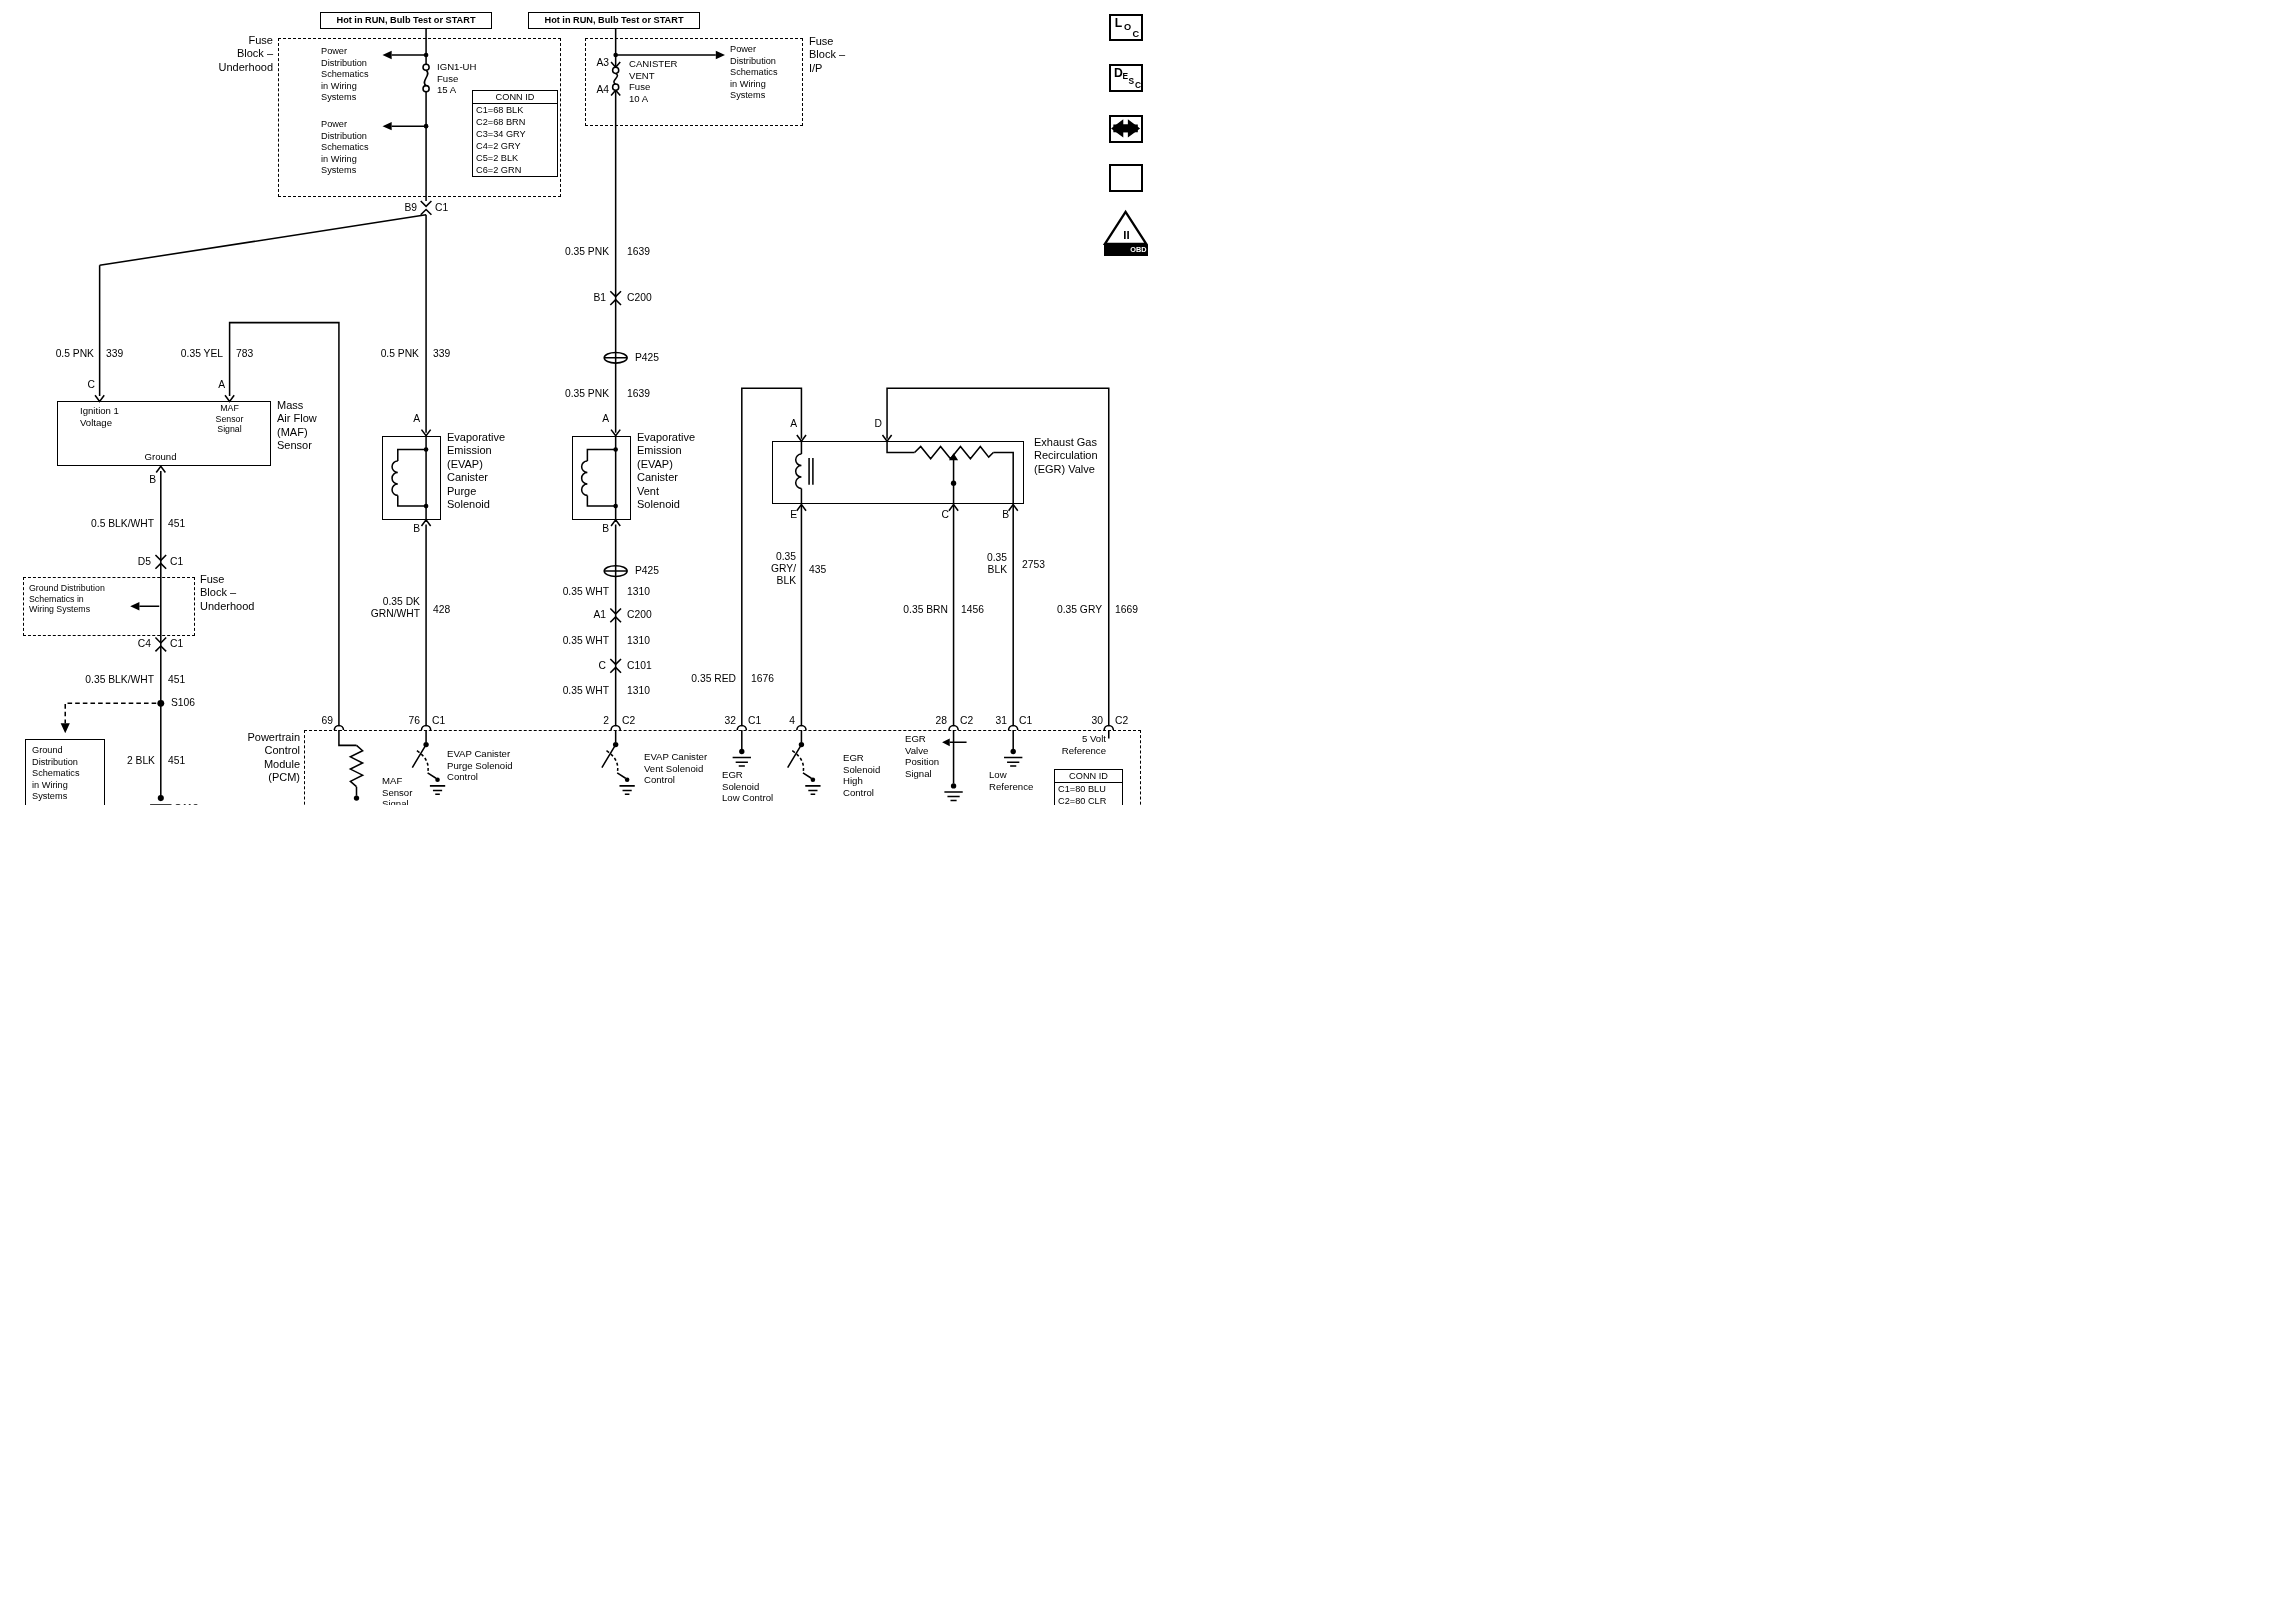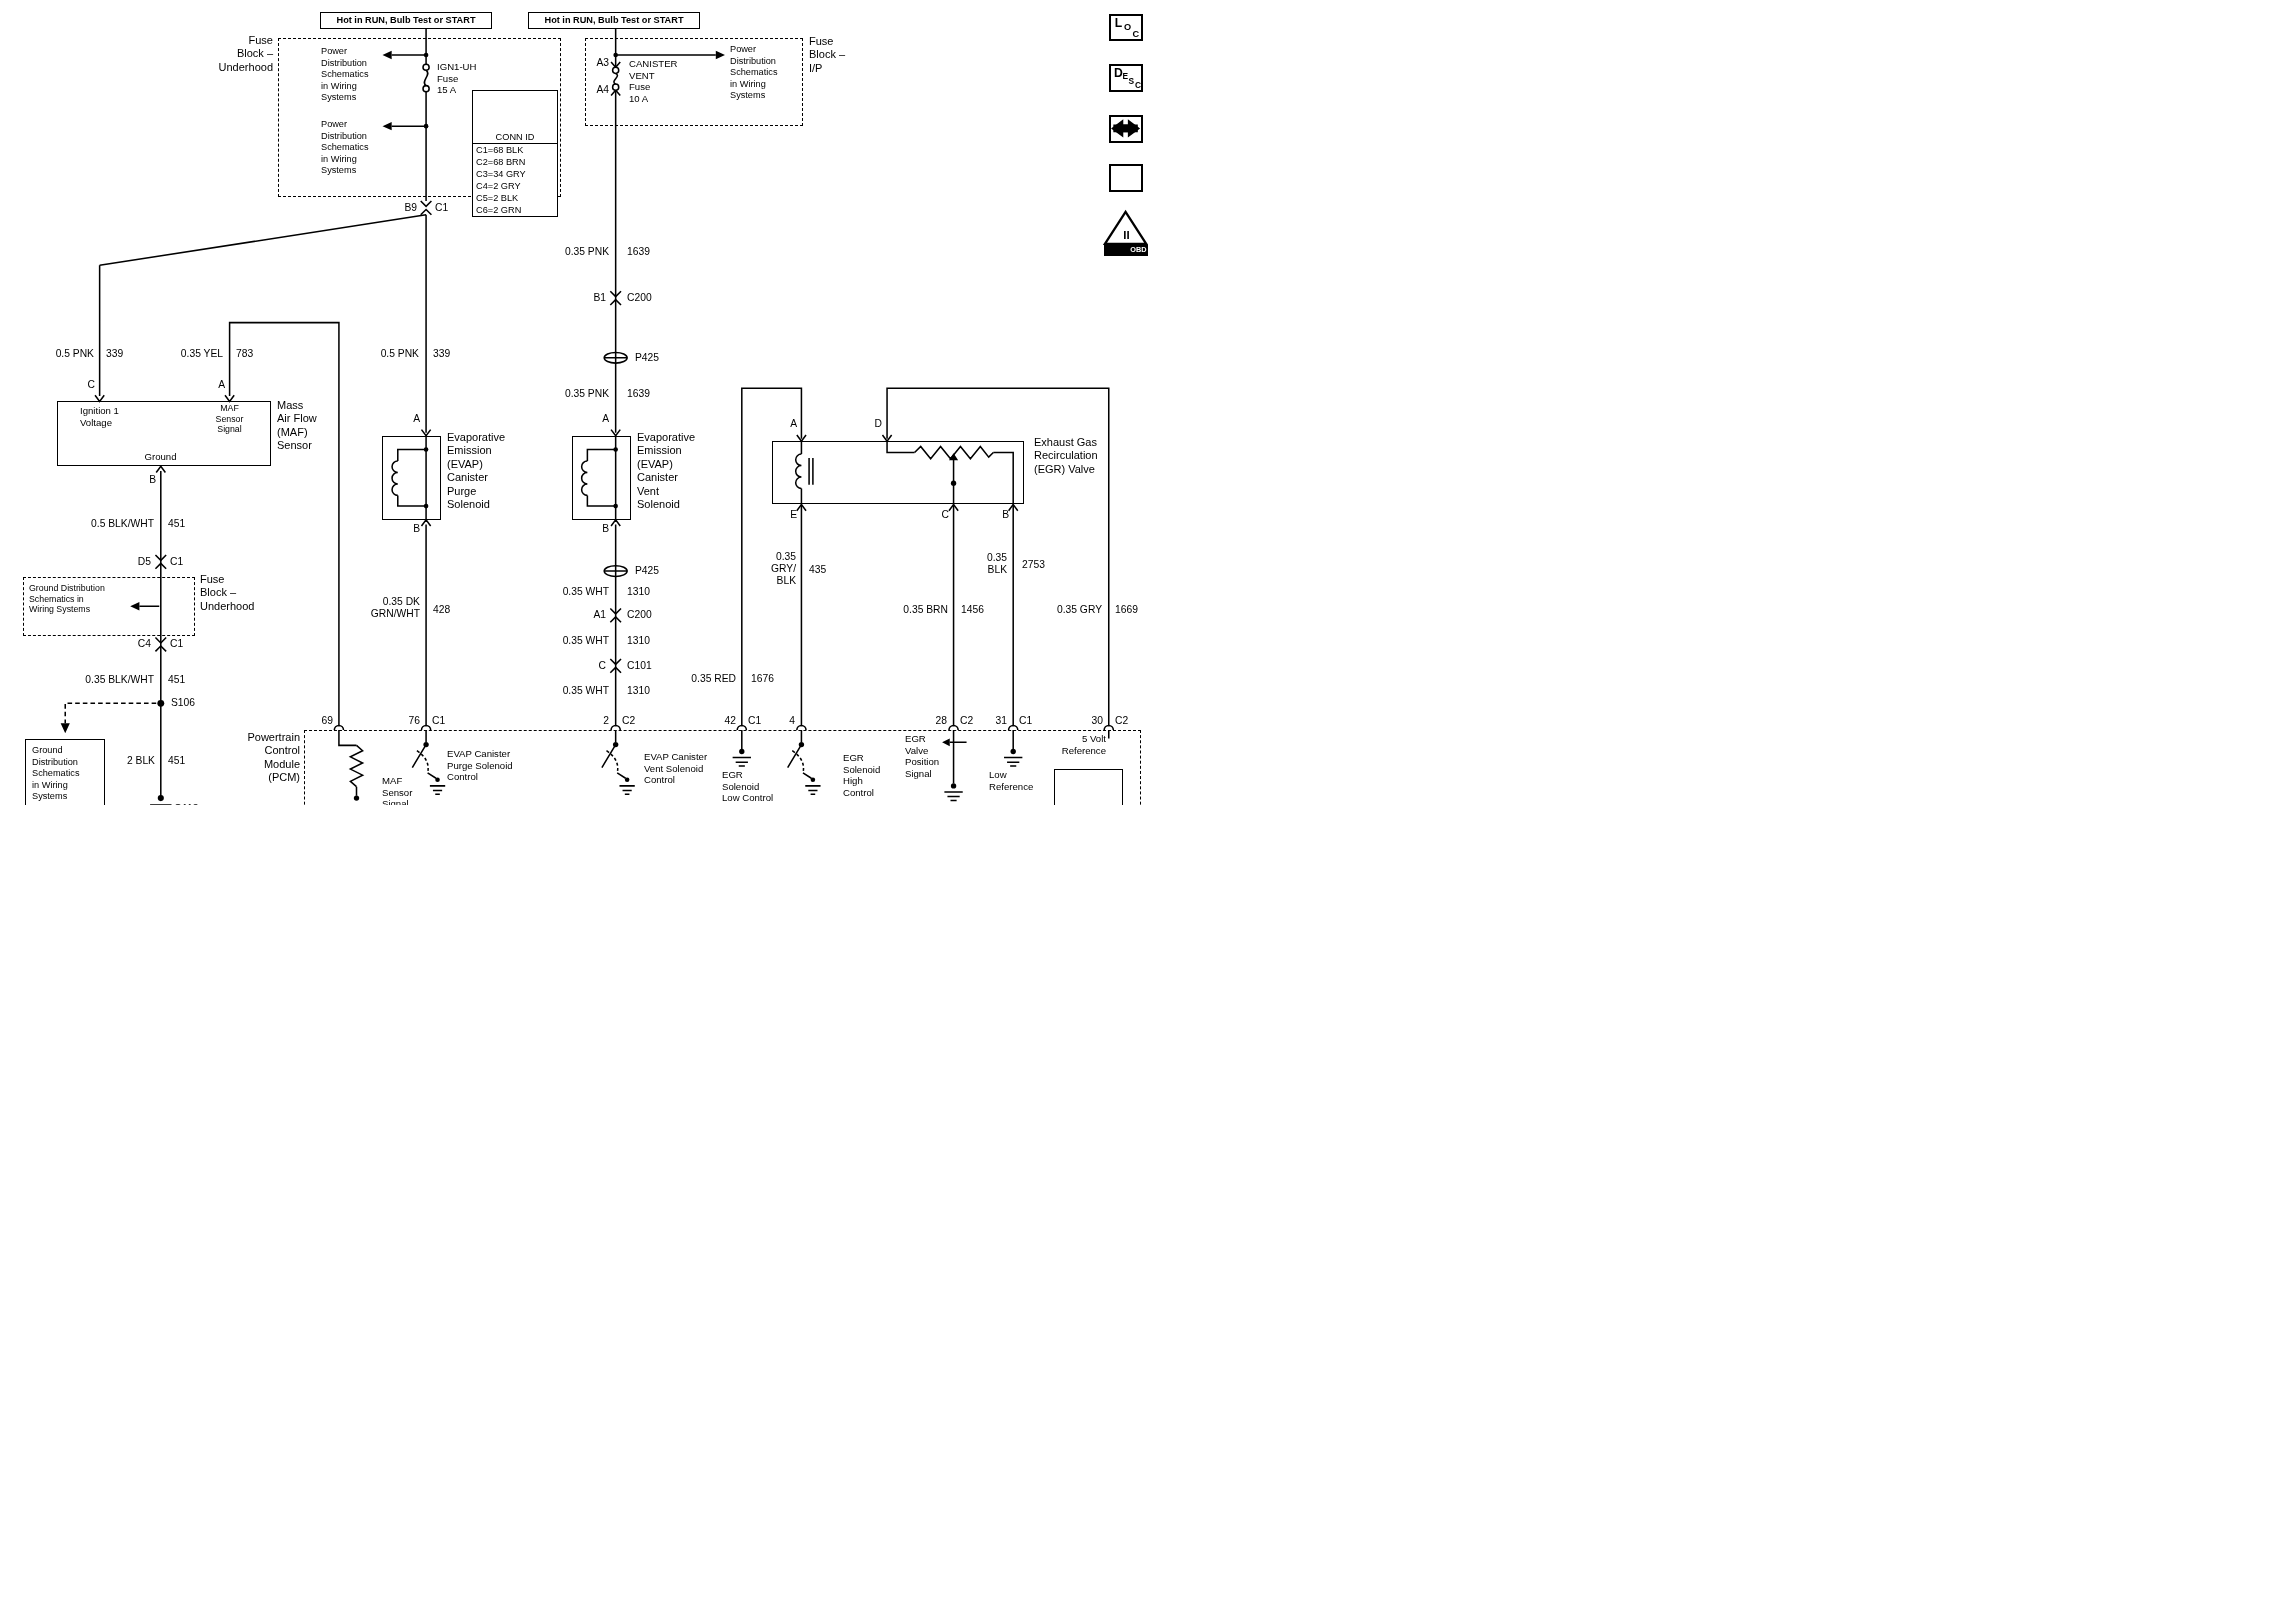--- a/index.html
+++ b/index.html
@@ -11,21 +11,21 @@
   .c{text-align:center;}
   .s12{font-size:9.2px;line-height:1.25;}
   .s125{font-size:9.6px;line-height:1.2;}
   .s115{font-size:8.8px;line-height:1.2;}
   .name{font-size:11px;line-height:1.22;}
   .box{position:absolute;border:1.5px solid #000;box-sizing:border-box;background:transparent;z-index:1;}
   .dashedbox{position:absolute;border:1.5px dashed #000;box-sizing:border-box;background:transparent;z-index:1;}
   .banner{position:absolute;border:1.5px solid #000;box-sizing:border-box;display:flex;align-items:center;
           justify-content:center;font-size:9.2px;font-weight:bold;z-index:2;background:#fff;}
   .conntable{position:absolute;border:1.5px solid #000;box-sizing:border-box;background:#fff;z-index:2;font-size:9.2px;}
-  .conntable .t{border-bottom:1.5px solid #000;text-align:center;padding:0.8px 1.5px;line-height:10.7px;margin-top:40px;}
+  .conntable .t{border-bottom:1.5px solid #000;text-align:center;padding:0.8px 1.5px;line-height:10.7px;}
   .conntable .row{padding:0 3.1px;line-height:12px;white-space:pre;}
   .iconbox{position:absolute;left:1109px;width:34px;height:27.5px;border:2.3px solid #000;box-sizing:border-box;z-index:2;background:transparent;}
   .iconbox span{position:absolute;font-weight:bold;line-height:1;}
   .obdbar{position:absolute;background:#000;color:#fff;text-align:center;z-index:2;
           font-size:7.3px;font-weight:bold;line-height:10.7px;padding-left:16px;}
 </style>
 </head>
 <body>
 
 <div id="canvas">
@@ -326,21 +326,21 @@
 
   <div class="lbl name r" style="left:225px;top:731px;width:75px">Powertrain
 Control
 Module
 (PCM)</div>
   <div class="lbl r" style="left:310px;top:715px;width:23px">69</div>
   <div class="lbl r" style="left:397px;top:715px;width:23px">76</div>
   <div class="lbl" style="left:432px;top:715px">C1</div>
   <div class="lbl r" style="left:586px;top:715px;width:23px">2</div>
   <div class="lbl" style="left:622px;top:715px">C2</div>
-  <div class="lbl r" style="left:713px;top:715px;width:23px">42</div>
+  <div class="lbl r" style="left:713px;top:715px;width:23px">32</div>
   <div class="lbl" style="left:748px;top:715px">C1</div>
   <div class="lbl r" style="left:772px;top:715px;width:23px">4</div>
   <div class="lbl r" style="left:924px;top:715px;width:23px">28</div>
   <div class="lbl" style="left:960px;top:715px">C2</div>
   <div class="lbl r" style="left:984px;top:715px;width:23px">31</div>
   <div class="lbl" style="left:1019px;top:715px">C1</div>
   <div class="lbl r" style="left:1080px;top:715px;width:23px">30</div>
   <div class="lbl" style="left:1115px;top:715px">C2</div>
 
   <div class="lbl s125" style="left:382px;top:775px">MAF

